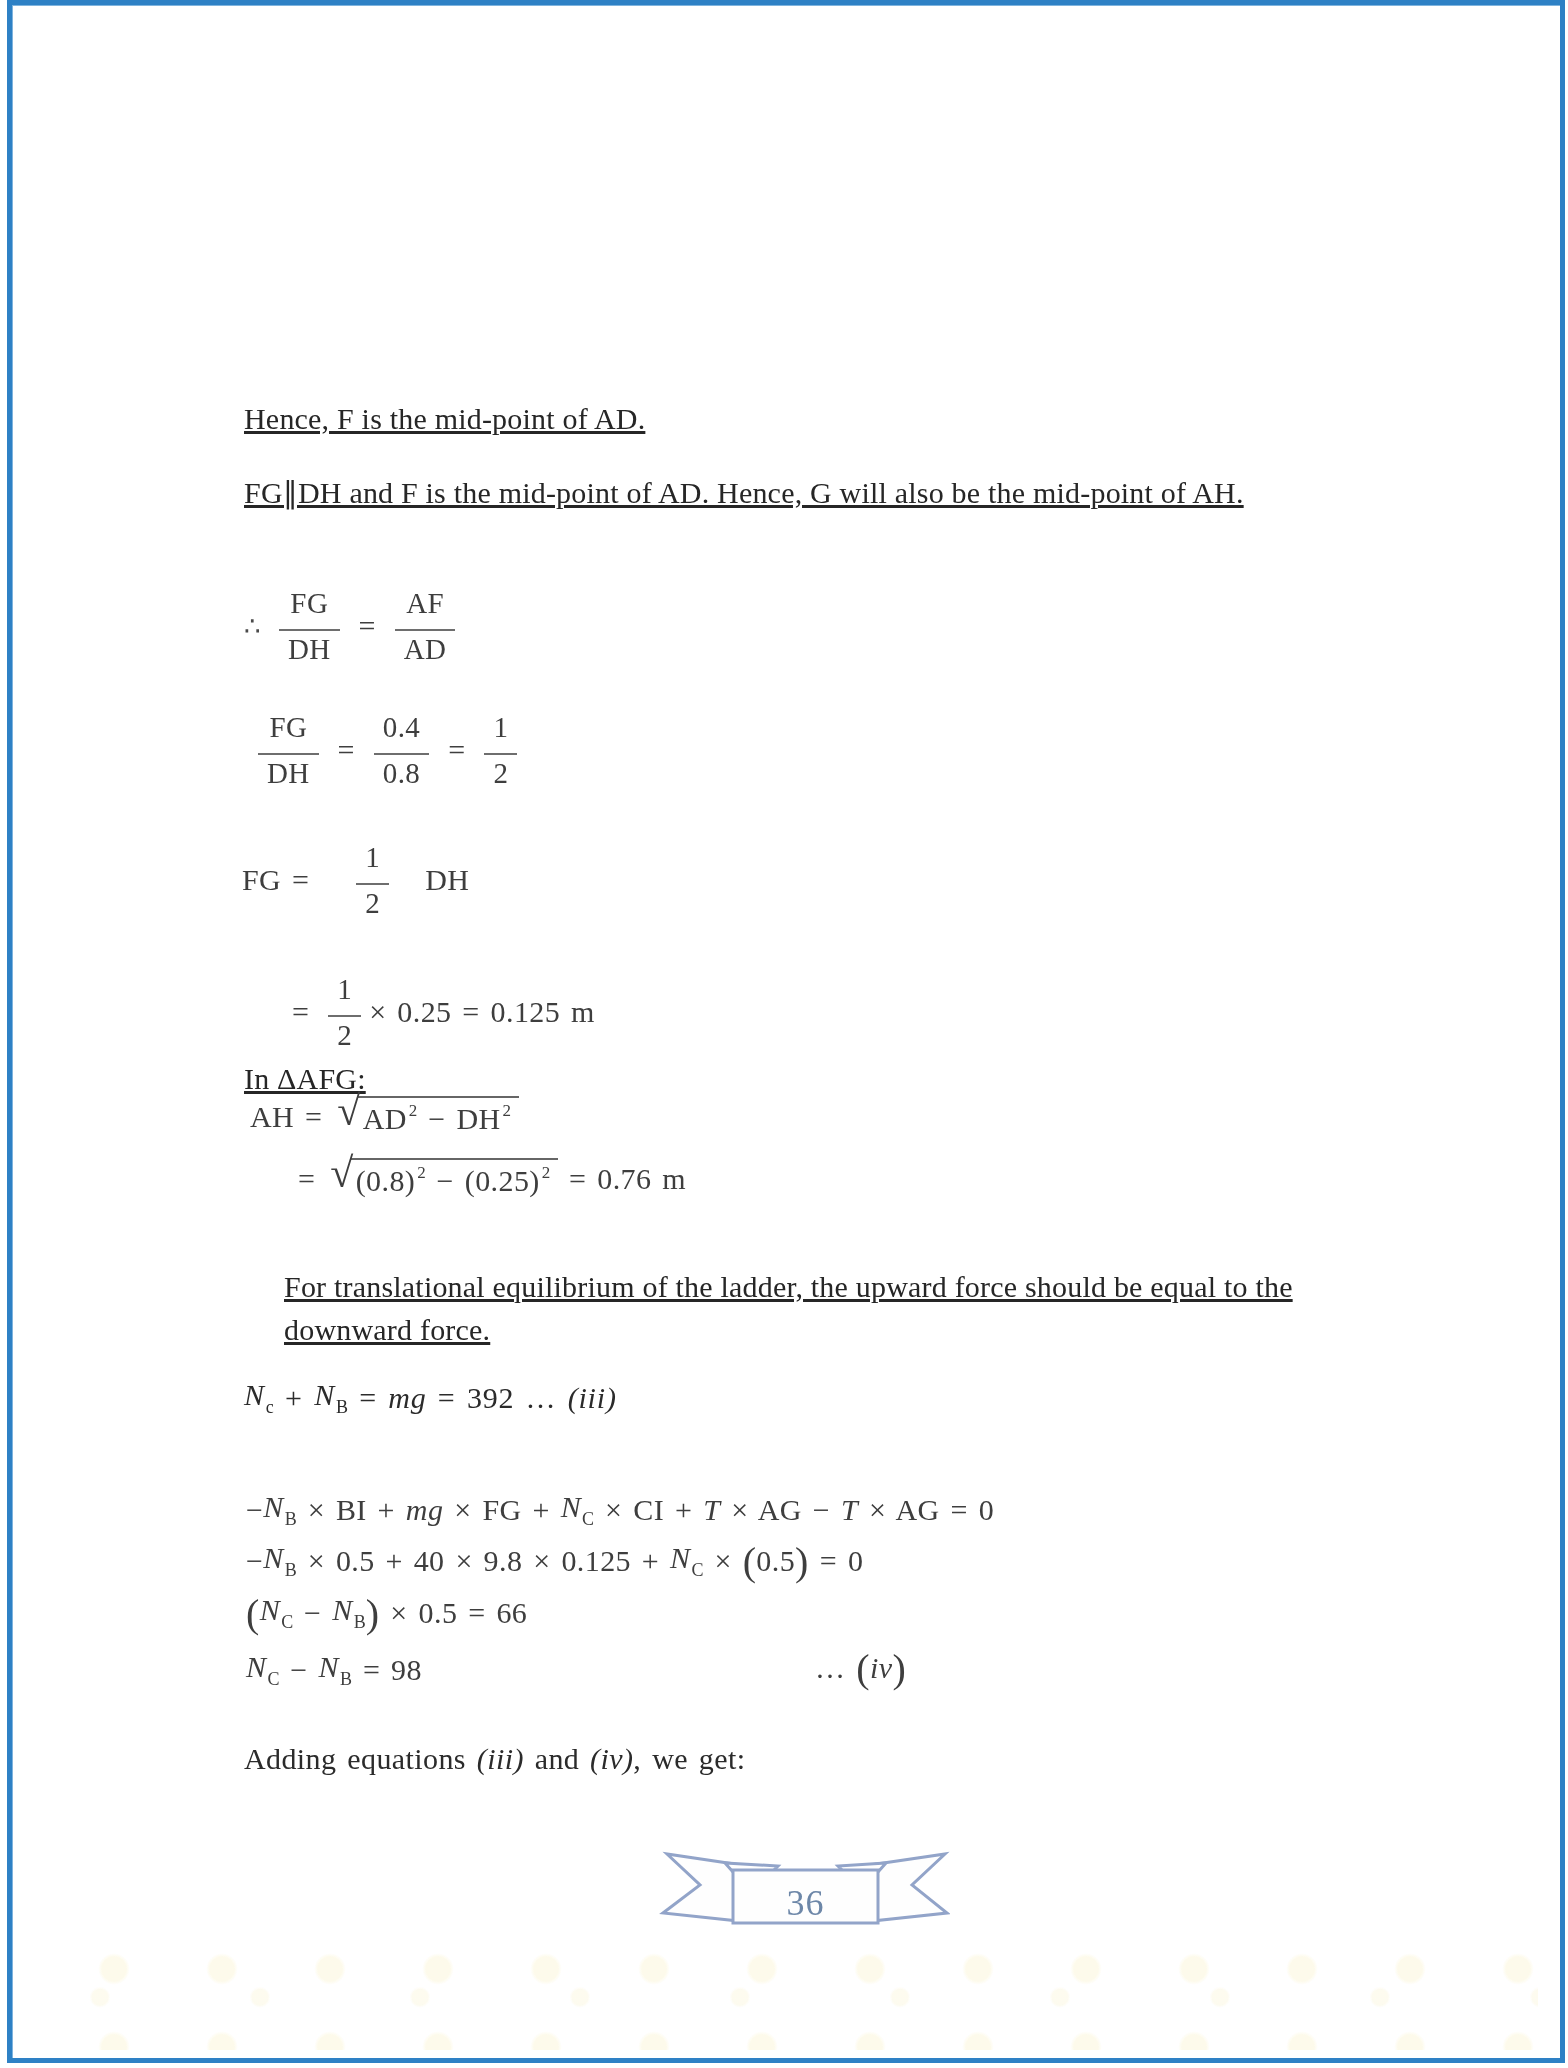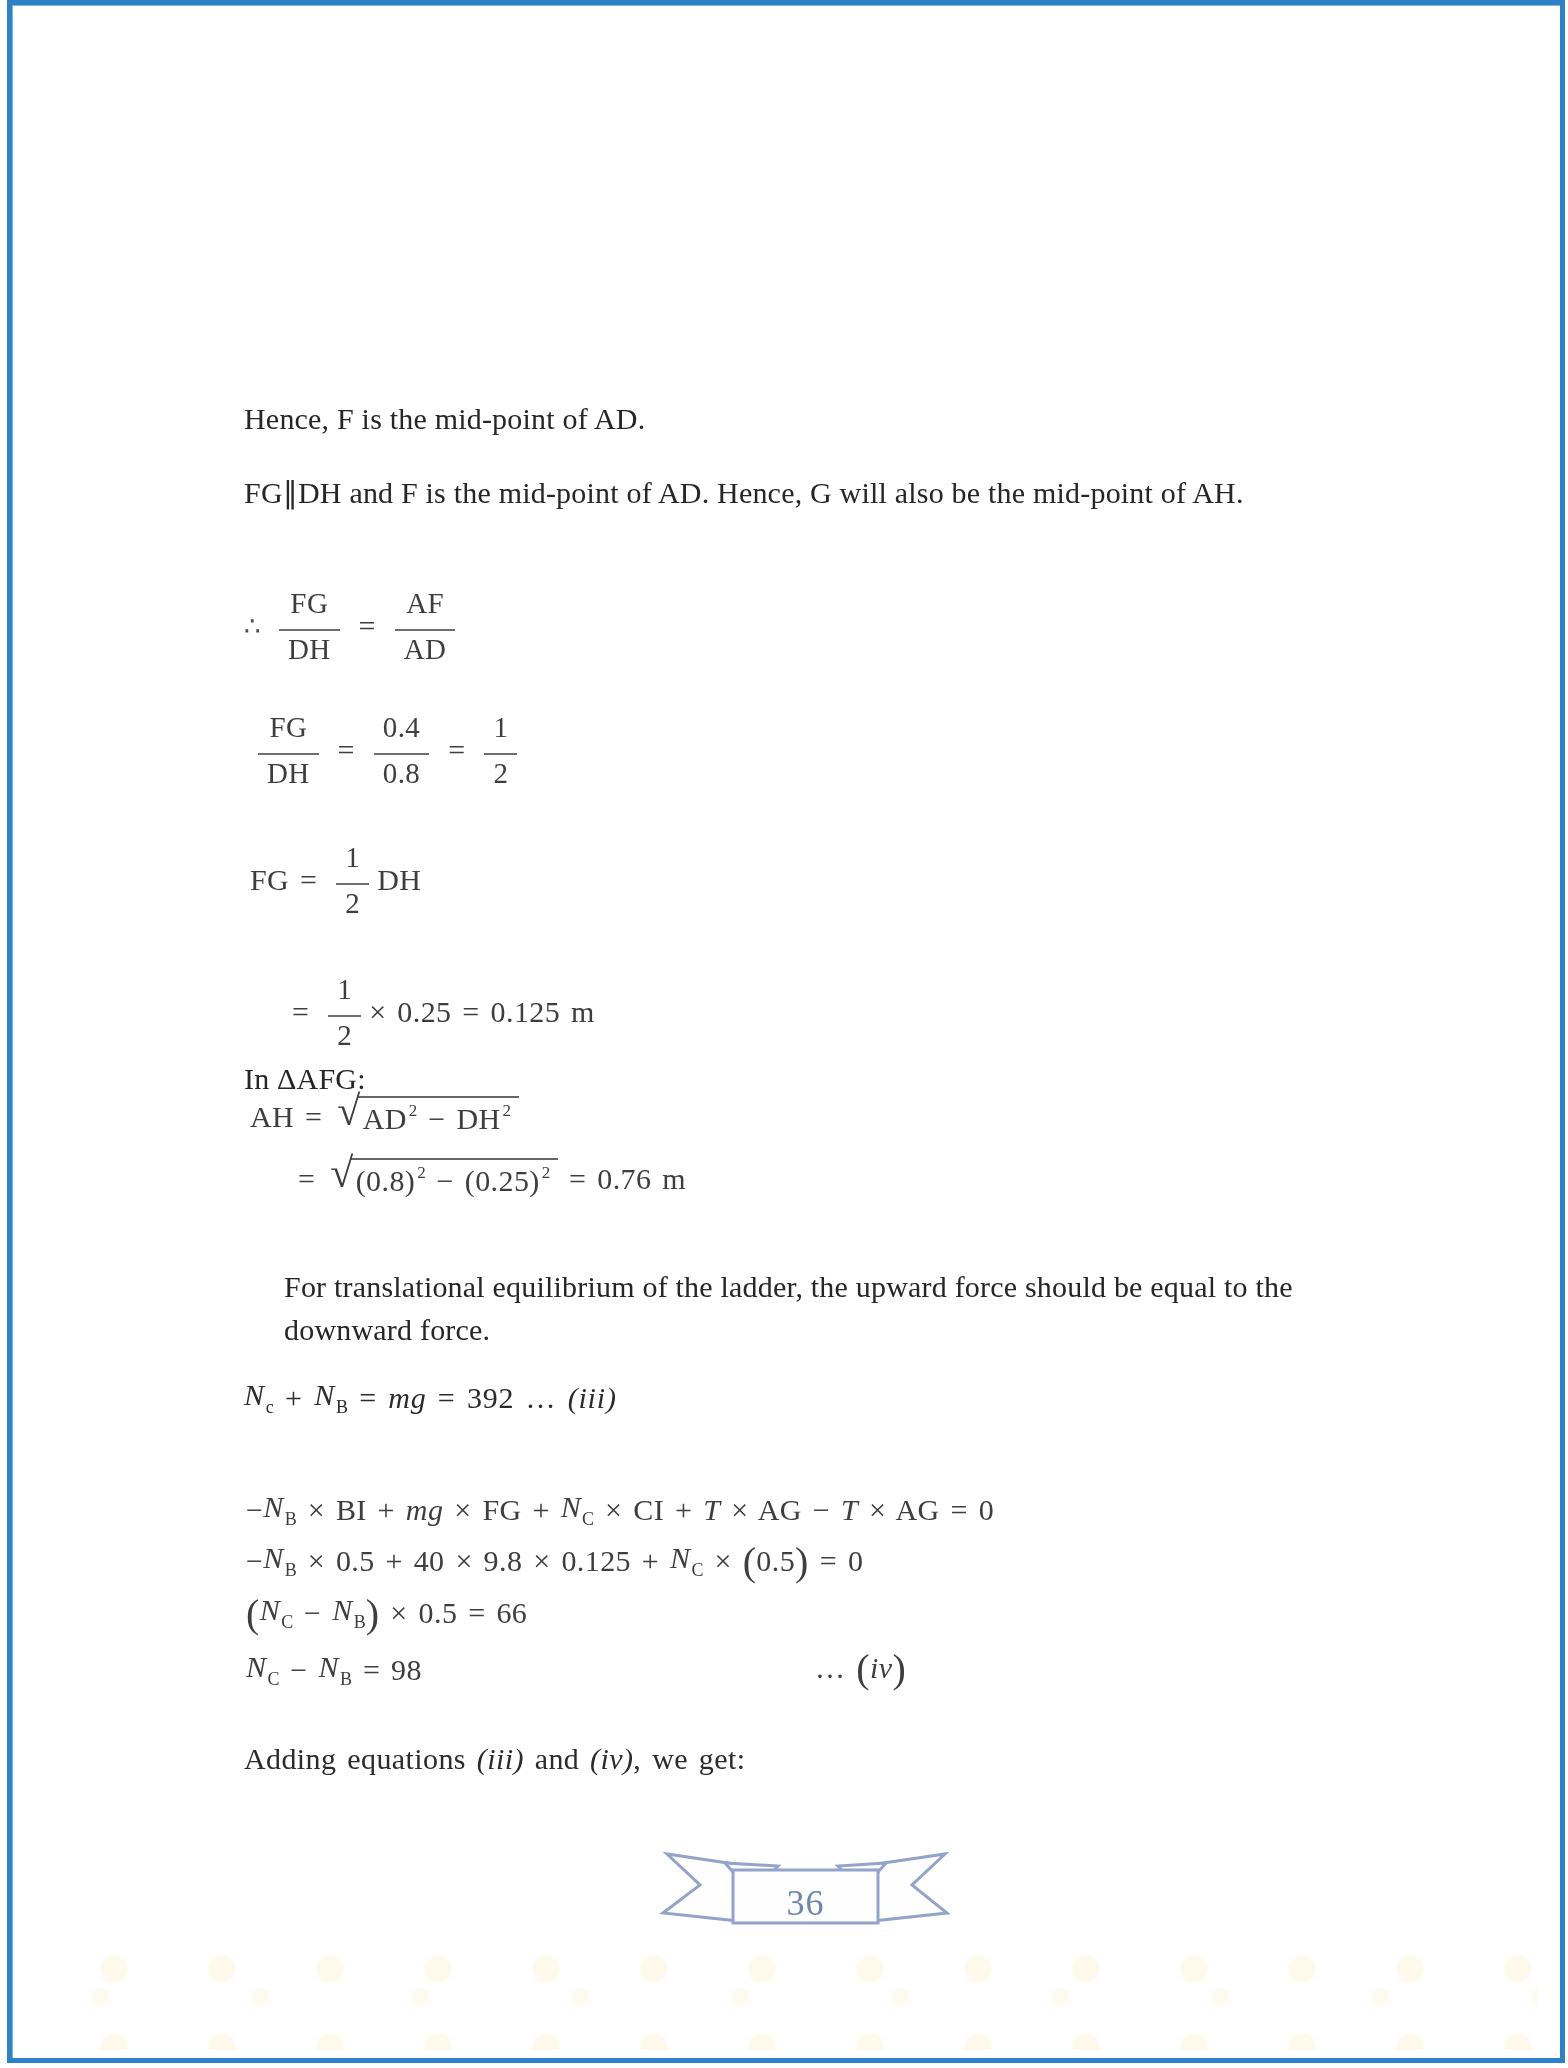--- a/index.html
+++ b/index.html
@@ -3,21 +3,21 @@
 <meta charset="utf-8">
 <style>
   html,body{margin:0;padding:0;background:#ffffff;}
   .page{position:relative;width:1568px;height:2068px;background:#ffffff;overflow:hidden;
         font-family:"Liberation Serif", serif;}
   .frame{position:absolute;left:7px;top:0;right:3px;bottom:5px;
          border:5px solid var(--border_blue,#2e81c5);
          box-shadow:inset 0 1px 0 #7fb4de, inset 1px 0 0 #7fb4de;
          pointer-events:none;}
   .para{position:absolute;font-size:30px;color:var(--body_text,#262626);
-        line-height:1.42;letter-spacing:.2px;}
+        line-height:1.42;letter-spacing:.2px;text-decoration:underline;}
   .eq{position:absolute;display:flex;align-items:center;font-size:30px;
       color:var(--math_text,#3e3e3e);white-space:pre;letter-spacing:.4px;word-spacing:3px;}
   .eq.dark{color:#2b2b2b;}
   .eq .t{font-style:normal;}
   .eq .i{font-style:italic;}
   .eq .sym{color:#4a4a4a;margin-right:10px;font-size:26px;}
   .frac{display:inline-flex;flex-direction:column;align-items:center;
         margin:0 8px;line-height:1.18;font-size:29px;}
   .frac .num{padding:0 9px 9px;}
   .frac .den{border-top:2px solid #6e6e6e;padding:1px 9px 0;}
@@ -28,21 +28,21 @@
   .radsym{font-size:42px;line-height:1;margin-right:-3px;transform:translateY(-6px);}
   .radicand{display:inline-block;border-top:2px solid #666;padding:3px 8px 0 5px;}
   .bigp{font-size:40px;line-height:.9;transform:translateY(1px);}
 
   
   #b-p1{left:244px;top:398px;}
   #b-p2{left:244px;top:472px;width:1200px;}
   #b-p3{left:244px;top:546px;}
   #b-eq-similar{left:244px;top:586px;}
   #b-eq-ratio{left:250px;top:710px;}
-  #b-eq-fgdh{left:250px;top:840px;}
+  #b-eq-fgdh{left:242px;top:840px;gap:28px;}
   #b-eq-fgval{left:292px;top:972px;}
   #b-inadh{left:244px;top:1058px;}
   #b-eq-ah{left:250px;top:1096px;}
   #b-eq-ahval{left:298px;top:1158px;}
   #b-p4{left:244px;top:1266px;width:1105px;margin-left:40px;}
   #b-eq-iii{left:244px;top:1378px;letter-spacing:.8px;}
   #b-p5{left:244px;top:1450px;}
   #b-eq-moment{left:246px;top:1490px;}
   #b-eq-momentval{left:246px;top:1541px;}
   #b-eq-diff{left:246px;top:1593px;}

